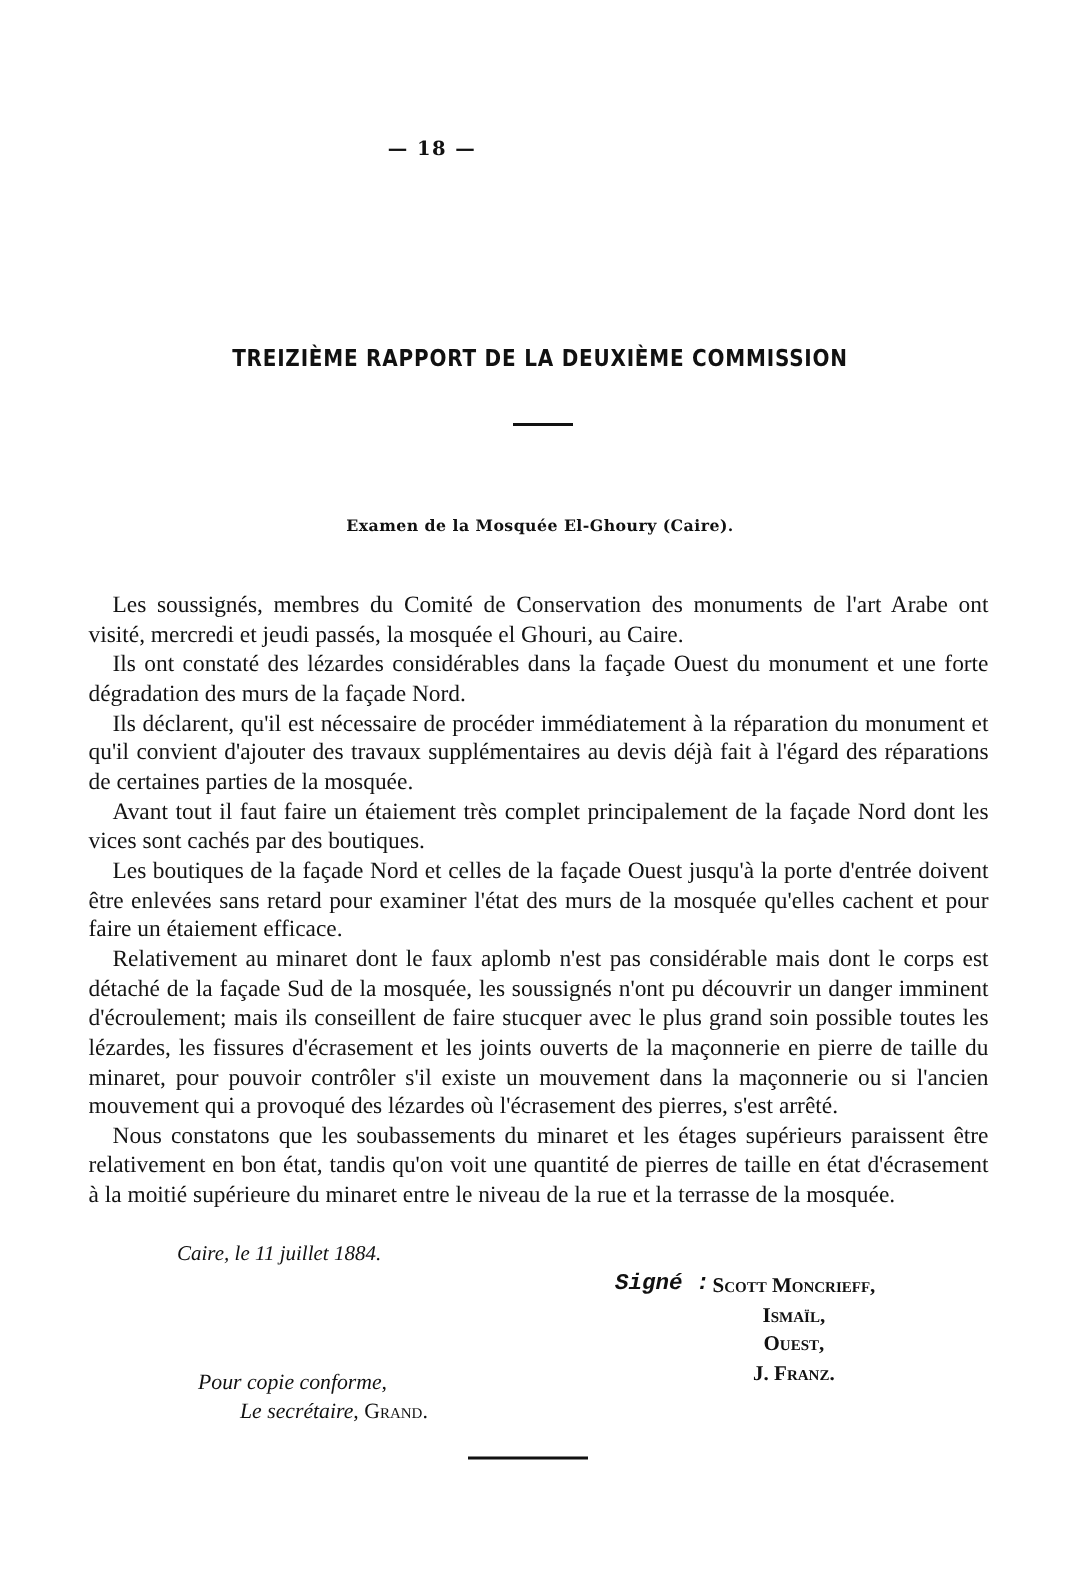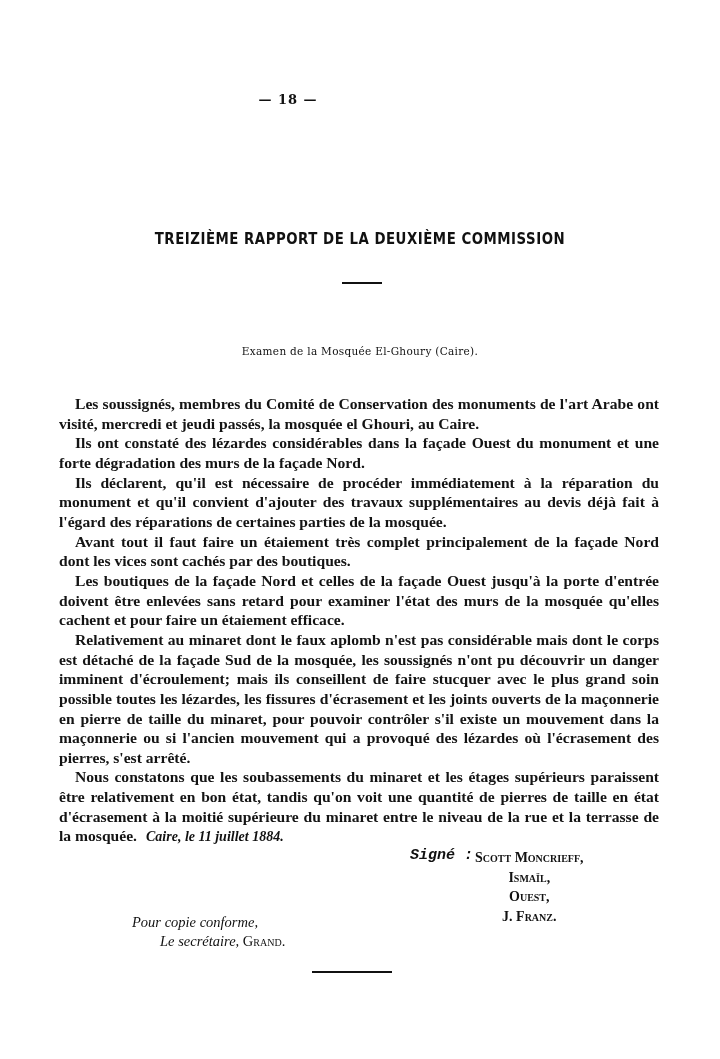--- a/index.html
+++ b/index.html
@@ -55,49 +55,48 @@
       width: 80px;
       height: 1.5px;
     }
     .subtitle {
       position: absolute;
       top: 345px;
       left: 0;
       width: 720px;
       text-align: center;
       font-family: "DejaVu Serif", serif;
-      font-weight: normal;
+      font-weight: bold;
       font-size: 10.5px;
       letter-spacing: 0.3px;
     }
     .body-text {
       position: absolute;
       top: 394px;
       left: 59px;
       width: 600px;
       font-family: "Liberation Serif", "DejaVu Serif", serif;
       font-size: 15.6px;
       line-height: 19.65px;
       text-align: justify;
-      font-weight: bold;
+      font-weight: normal;
       color: #141414;
     }
     .body-text p {
       margin: 0;
       text-indent: 16px;
     }
     .date-line {
       position: absolute;
       top: 829px;
       left: 118px;
       font-family: "Liberation Serif", "DejaVu Serif", serif;
       font-style: italic;
-      font-weight: bold;
+      font-weight: normal;
       font-size: 14px;
-      margin-left: 28px;
     }
     .signed-label {
       position: absolute;
       top: 847px;
       left: 410px;
       font-family: Liberation Mono, monospace;
       font-style: italic;
       font-weight: bold;
       font-size: 15px;
     }

